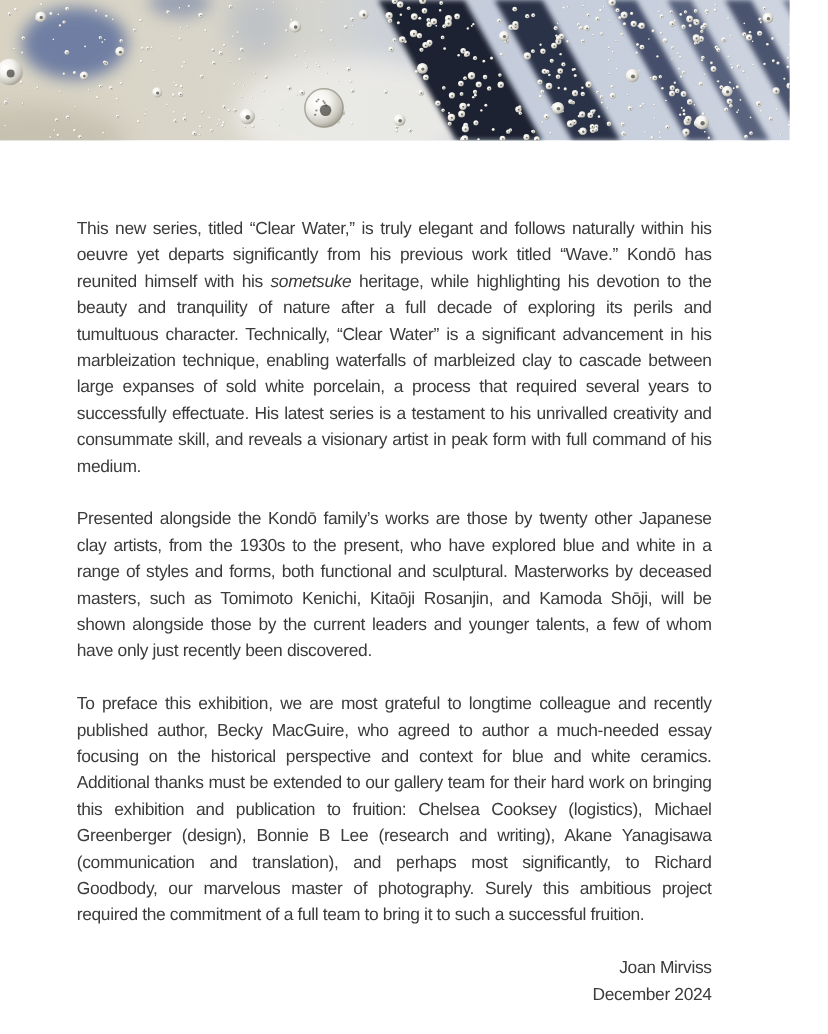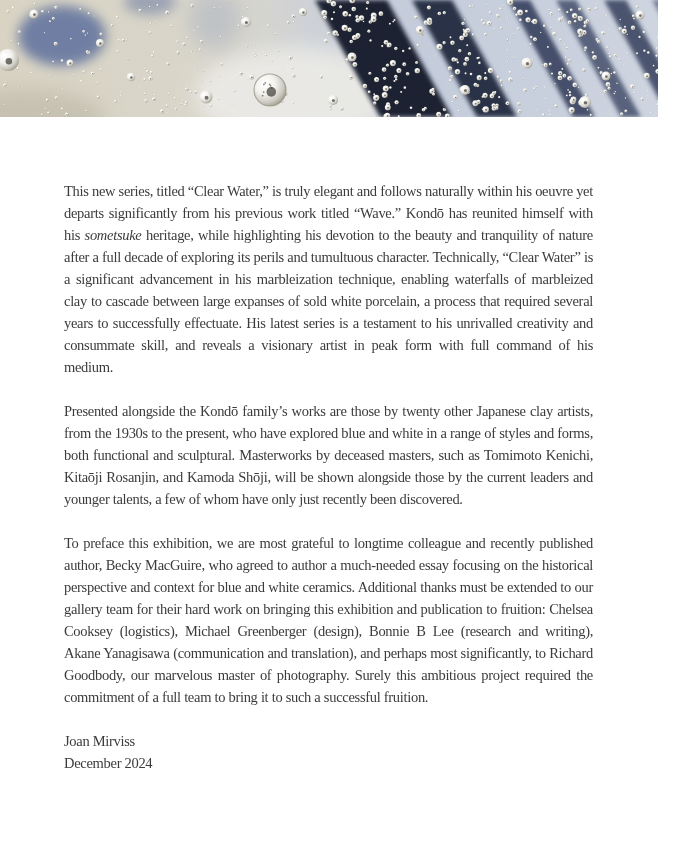--- a/index.html
+++ b/index.html
@@ -3,34 +3,34 @@
 <meta charset="utf-8">
 <style>
   html, body { margin: 0; padding: 0; background: #ffffff; }
   body {
     width: 690px; height: 862px;
     font-family: "Liberation Sans", sans-serif;
     -webkit-font-smoothing: antialiased;
   }
   .page {
     position: relative; width: 658px; height: 862px;
-    background: #ffffff; overflow: hidden; font-family: Liberation Serif, serif;
+    background: #ffffff; overflow: hidden;
   }
   .hero { display: block; width: 690px; height: 117px; }
   .essay {
     margin: 63px 65px 0 64px;
     color: #3b3b3b;
     font-size: 14.5px;
     line-height: 22px;
     letter-spacing: -0.3px;
     text-align: justify;
   }
   .essay p { margin: 0 0 22px 0; }
   .essay em { font-style: italic; }
-  .signature { }
+  .signature { text-align: right; }
   .signature p { margin: 0; line-height: 22px; }
 </style>
 </head>
 <body>
 
 <div class="page">
 
   <svg id="hero" class="hero" viewBox="0 0 690 117" preserveAspectRatio="none" role="img">
       <defs>
         <linearGradient id="gBG" x1="0" y1="0" x2="1" y2="0">

